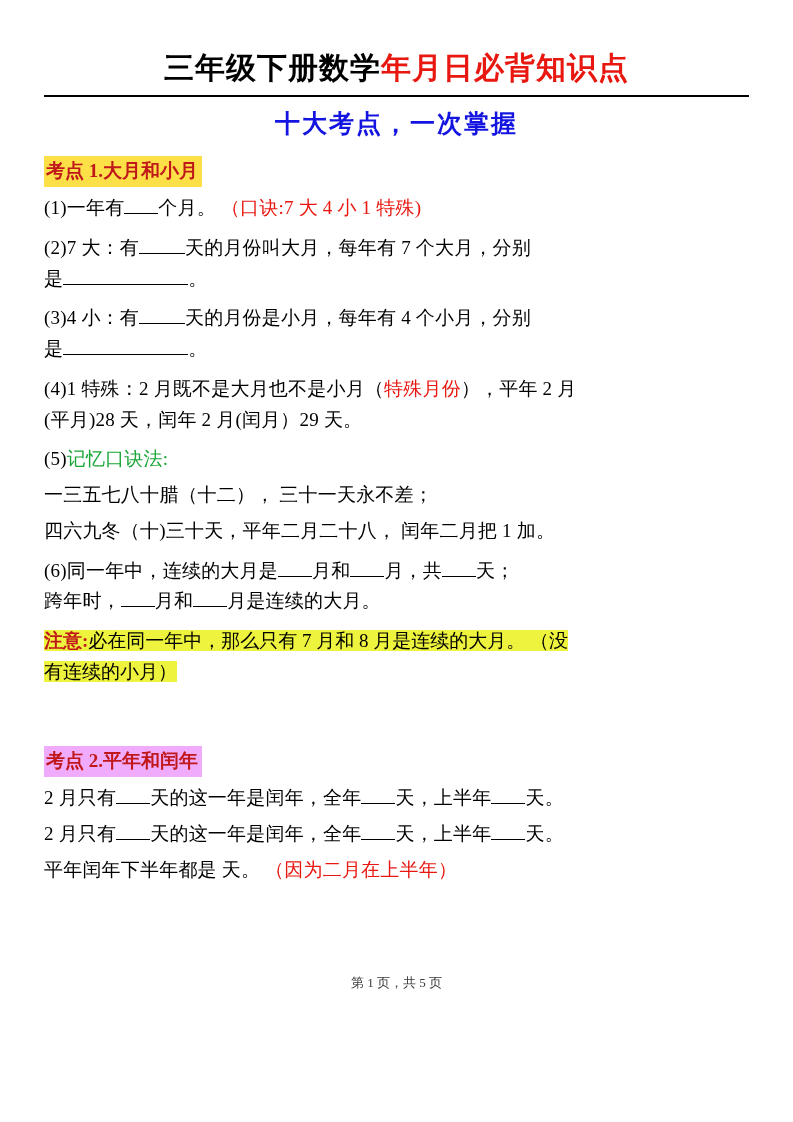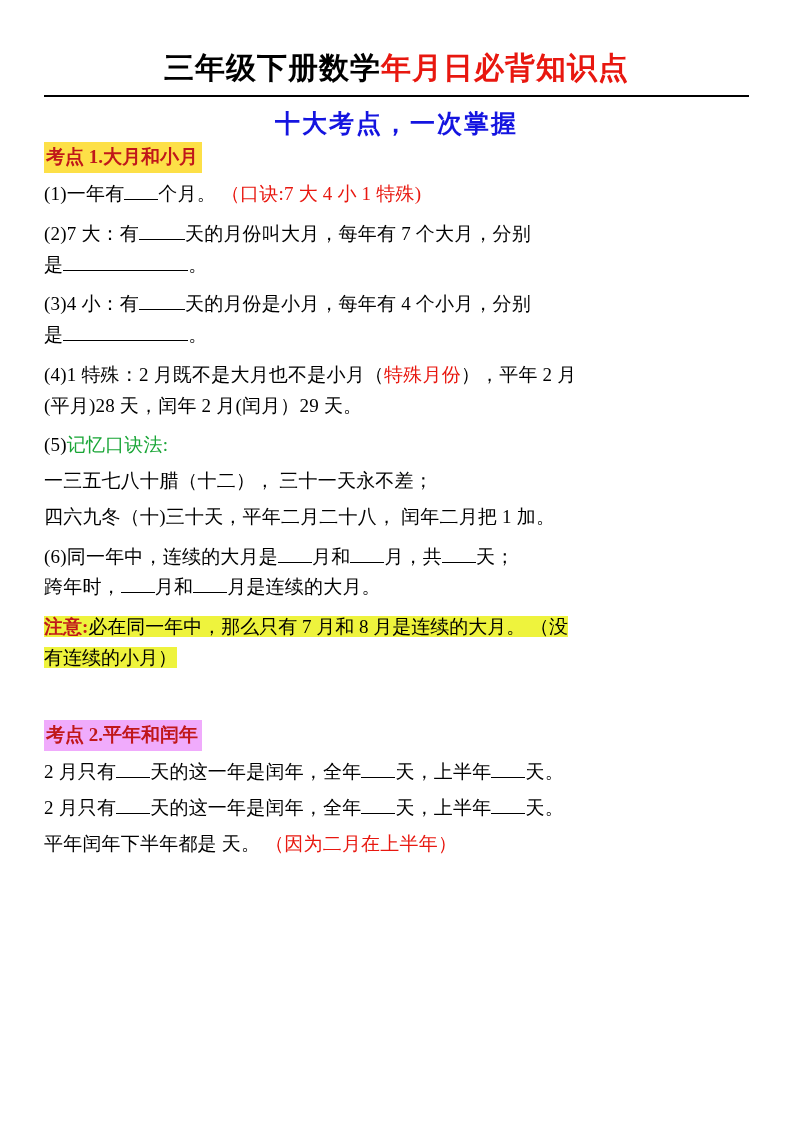--- a/index.html
+++ b/index.html
@@ -41,20 +41,21 @@
     border-top: 2px solid #000000;
     margin: 6px 0 10px 0;
   }
 
   .subtitle {
     text-align: center;
     font-size: 25px;
     font-weight: bold;
     color: #1414e0;
     letter-spacing: 2px;
+    margin-bottom: 14px;
   }
 
   
   .kaodian {
     display: inline-block;
     background: #fde047;
     color: #c0171a;
     font-size: 19px;
     font-weight: bold;
     line-height: 1.5;
@@ -84,21 +85,21 @@
   .b-lg { width: 125px; }
 
   .highlight-yellow {
     background: #eef33d;
     box-decoration-break: clone;
     -webkit-box-decoration-break: clone;
   }
   .note-block {
     font-size: 19px;
     line-height: 1.62;
-    margin: 6px 0 10px 0;
+    margin: 6px 0 22px 0;
   }
   .note-label { color: #c0171a; font-weight: bold; }
 
   .gap-lg { height: 34px; }
 
   
   .footer {
     position: absolute;
     left: 0;
     right: 0;
@@ -173,13 +174,14 @@
     <p class="line tight">
       <span>2 月只有</span><span class="blank b-sm"></span><span>天的这一年是闰年，全年</span><span class="blank b-sm"></span><span>天，上半年</span><span class="blank b-sm"></span><span>天。</span>
     </p>
 
     <p class="line">
       <span>平年闰年下半年都是    天。</span>
       <span class="red">（因为二月在上半年）</span>
     </p>
   </div>
 
+  <div class="footer">第 1 页，共 5 页</div>
 </div>
 
 </body></html>

